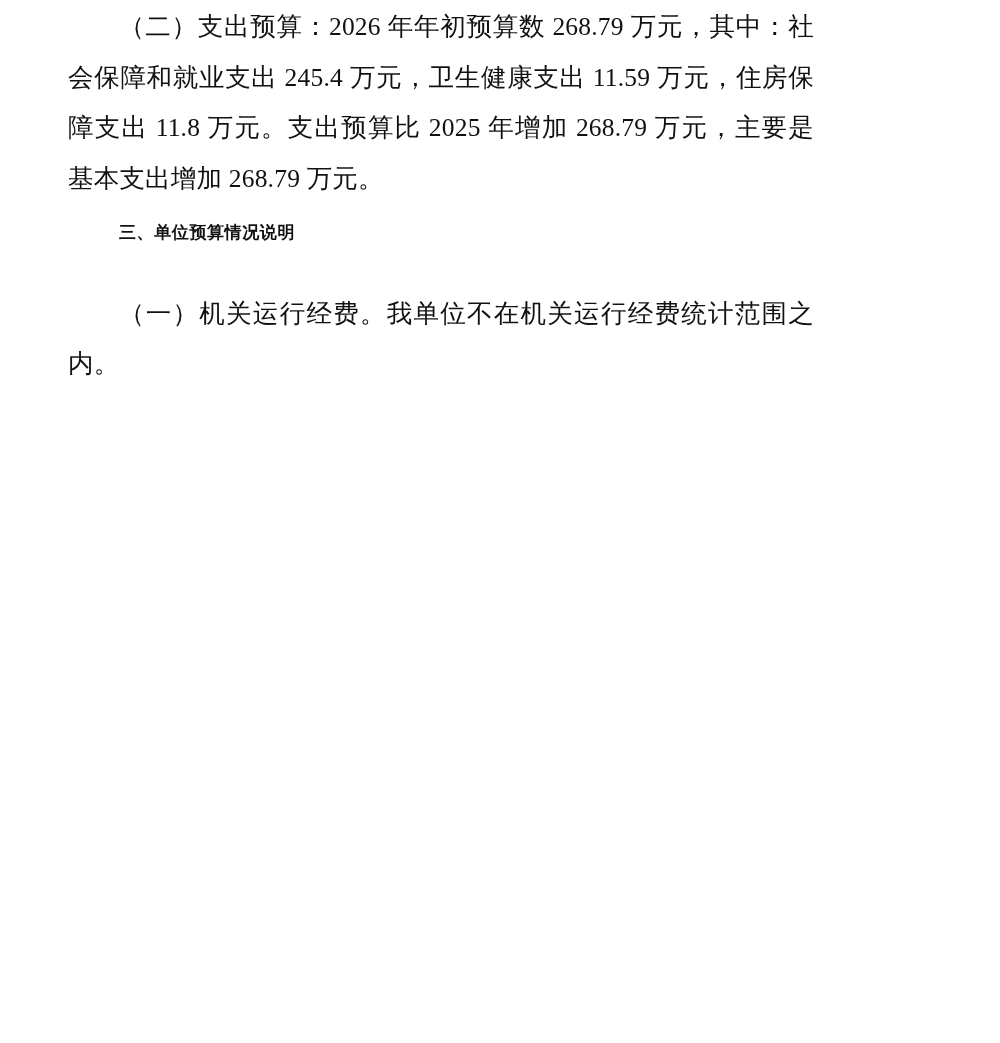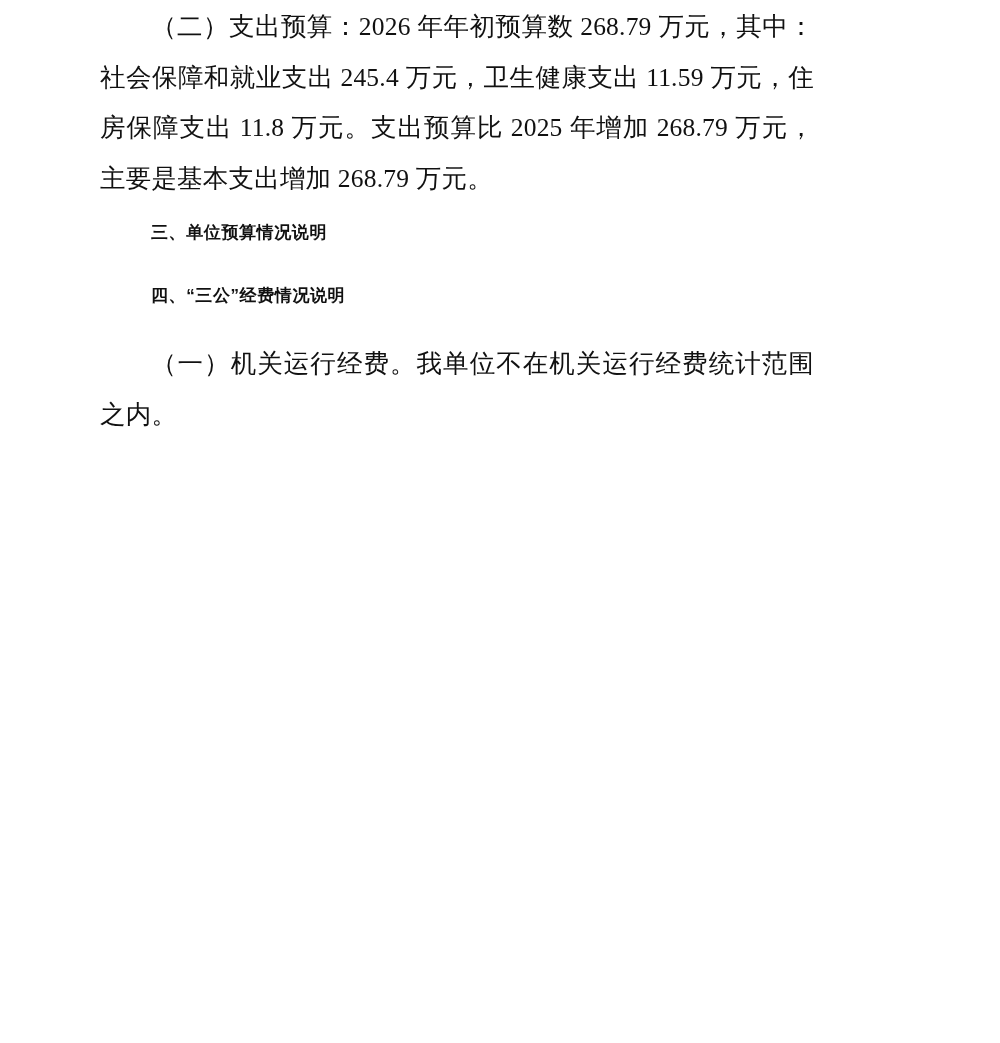--- a/index.html
+++ b/index.html
@@ -13,21 +13,21 @@
     height: 1043px;
     font-family: "Liberation Serif", "DejaVu Serif", serif;
     color: #111111;
     overflow: hidden;
   }
   .page {
     position: relative;
     width: 932px;
     height: 1043px;
     box-sizing: border-box;
-    padding: 0 118px 0 100px;
+    padding: 0 118px 0 68px;
     background: #ffffff;
   }
   .doc-body {
     padding-top: 2px;
   }
   p {
     margin: 0;
     padding: 0;
   }
   .para {
@@ -63,21 +63,20 @@
     <p class="heading">三、单位预算情况说明</p>
 
     <div class="spacer-sm"></div>
 
 
     <div class="spacer-sm"></div>
 
 
     <div class="spacer-sm"></div>
 
-    <p class="heading">四、“三公”经费情况说明</p>
 
     <div class="spacer-sm"></div>
 
 
     <div class="spacer-md"></div>
 
 
     <div class="spacer-sm"></div>
 
     <p class="para">（一）机关运行经费。我单位不在机关运行经费统计范围之内。</p>

